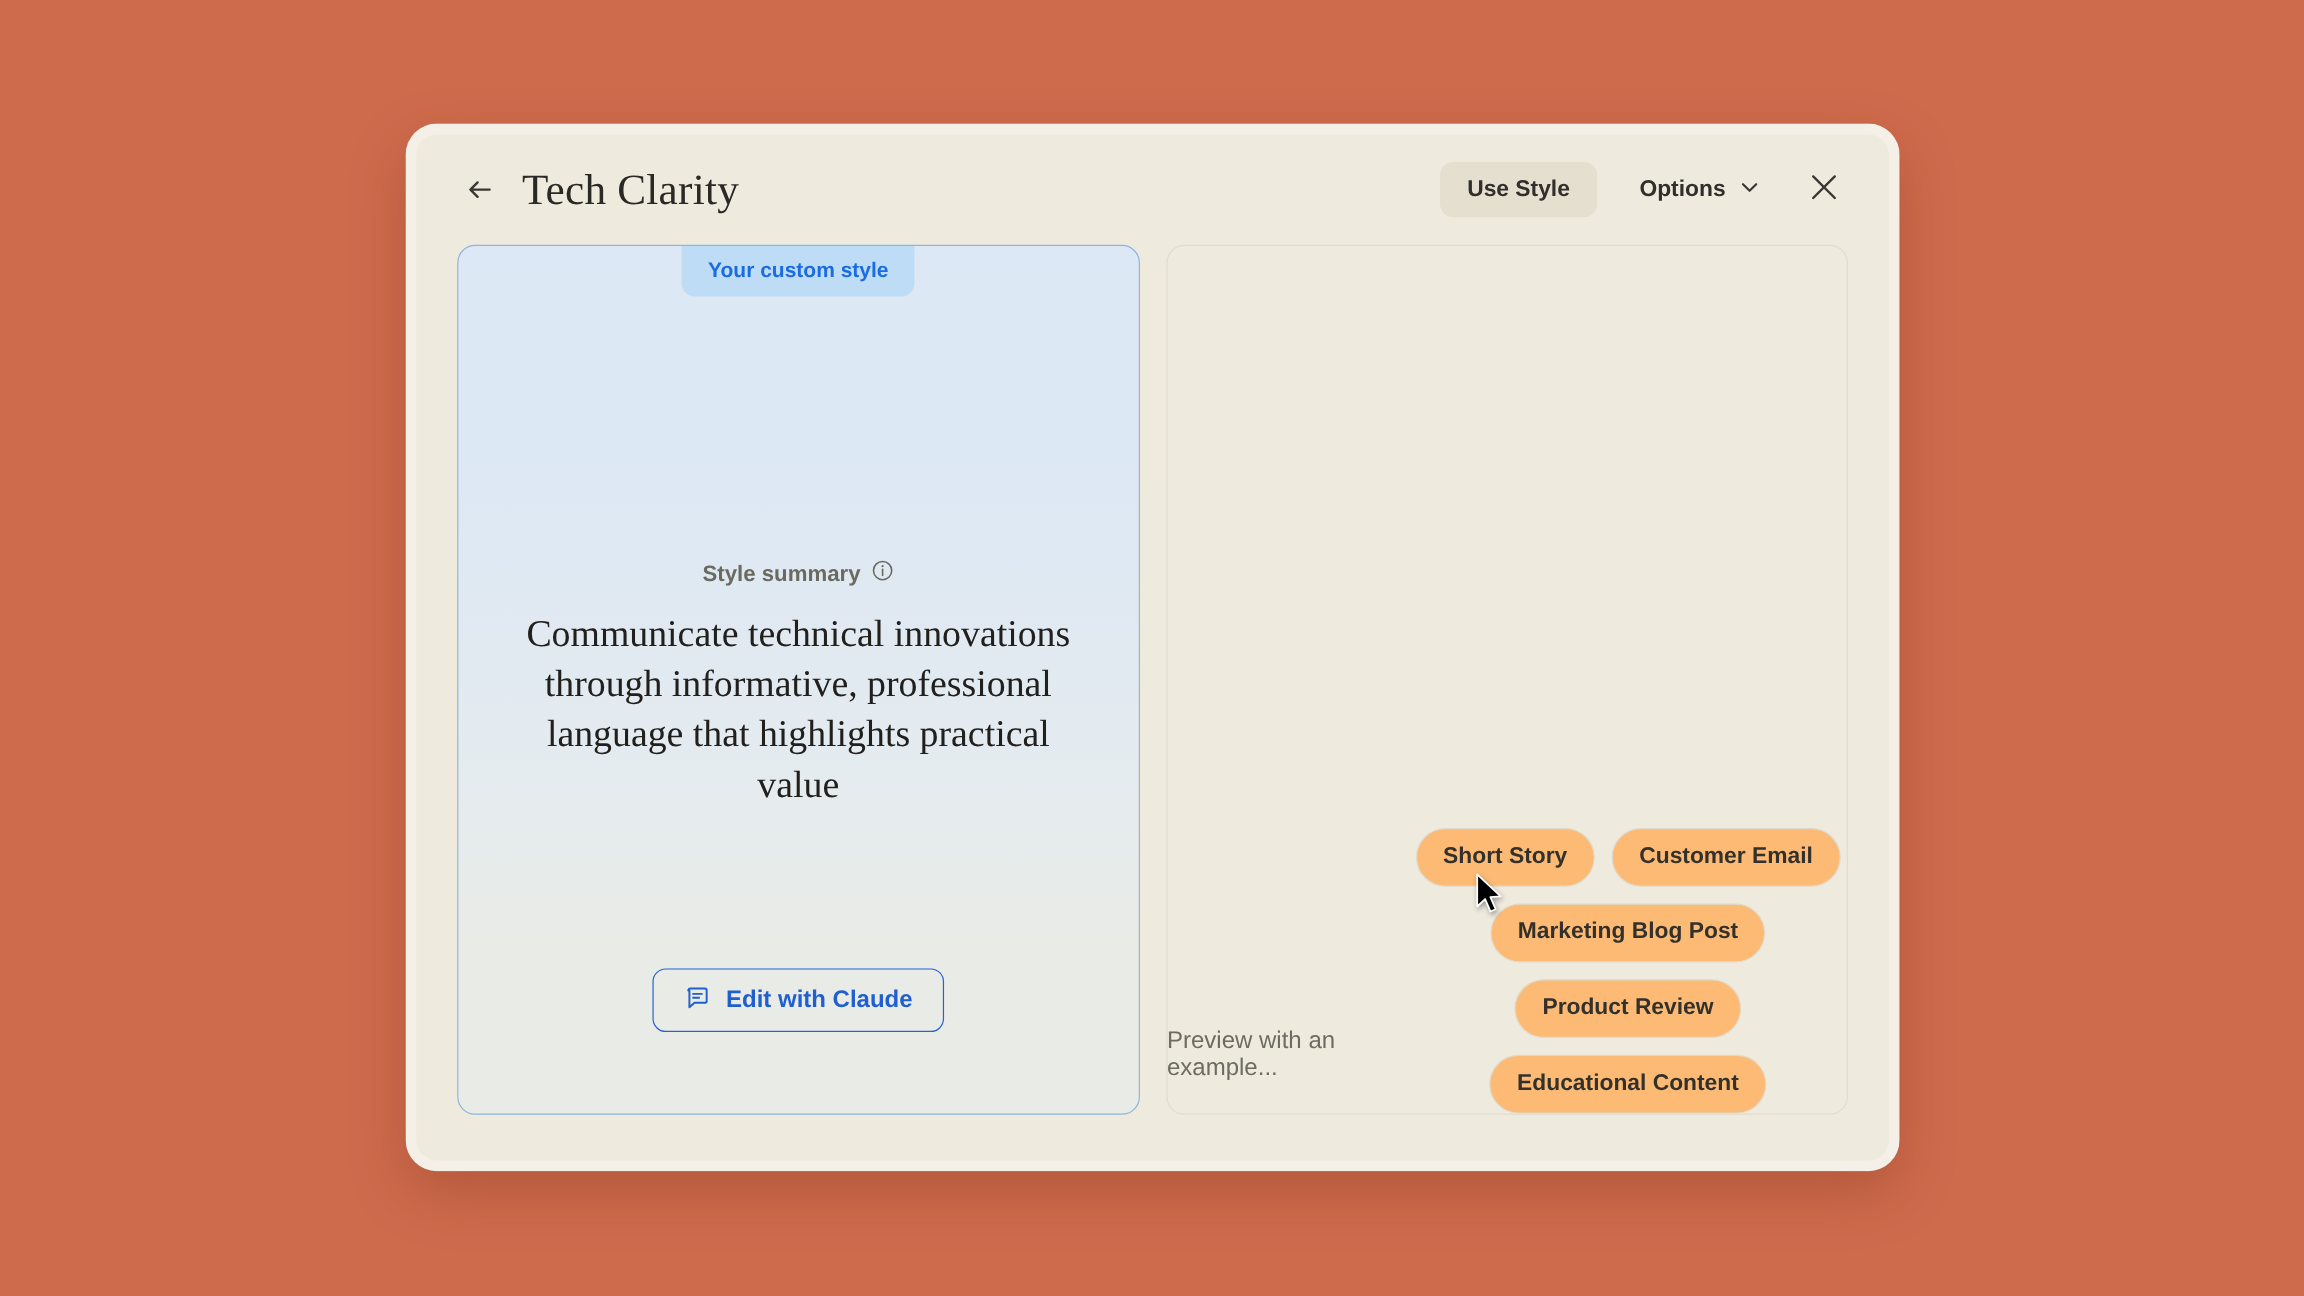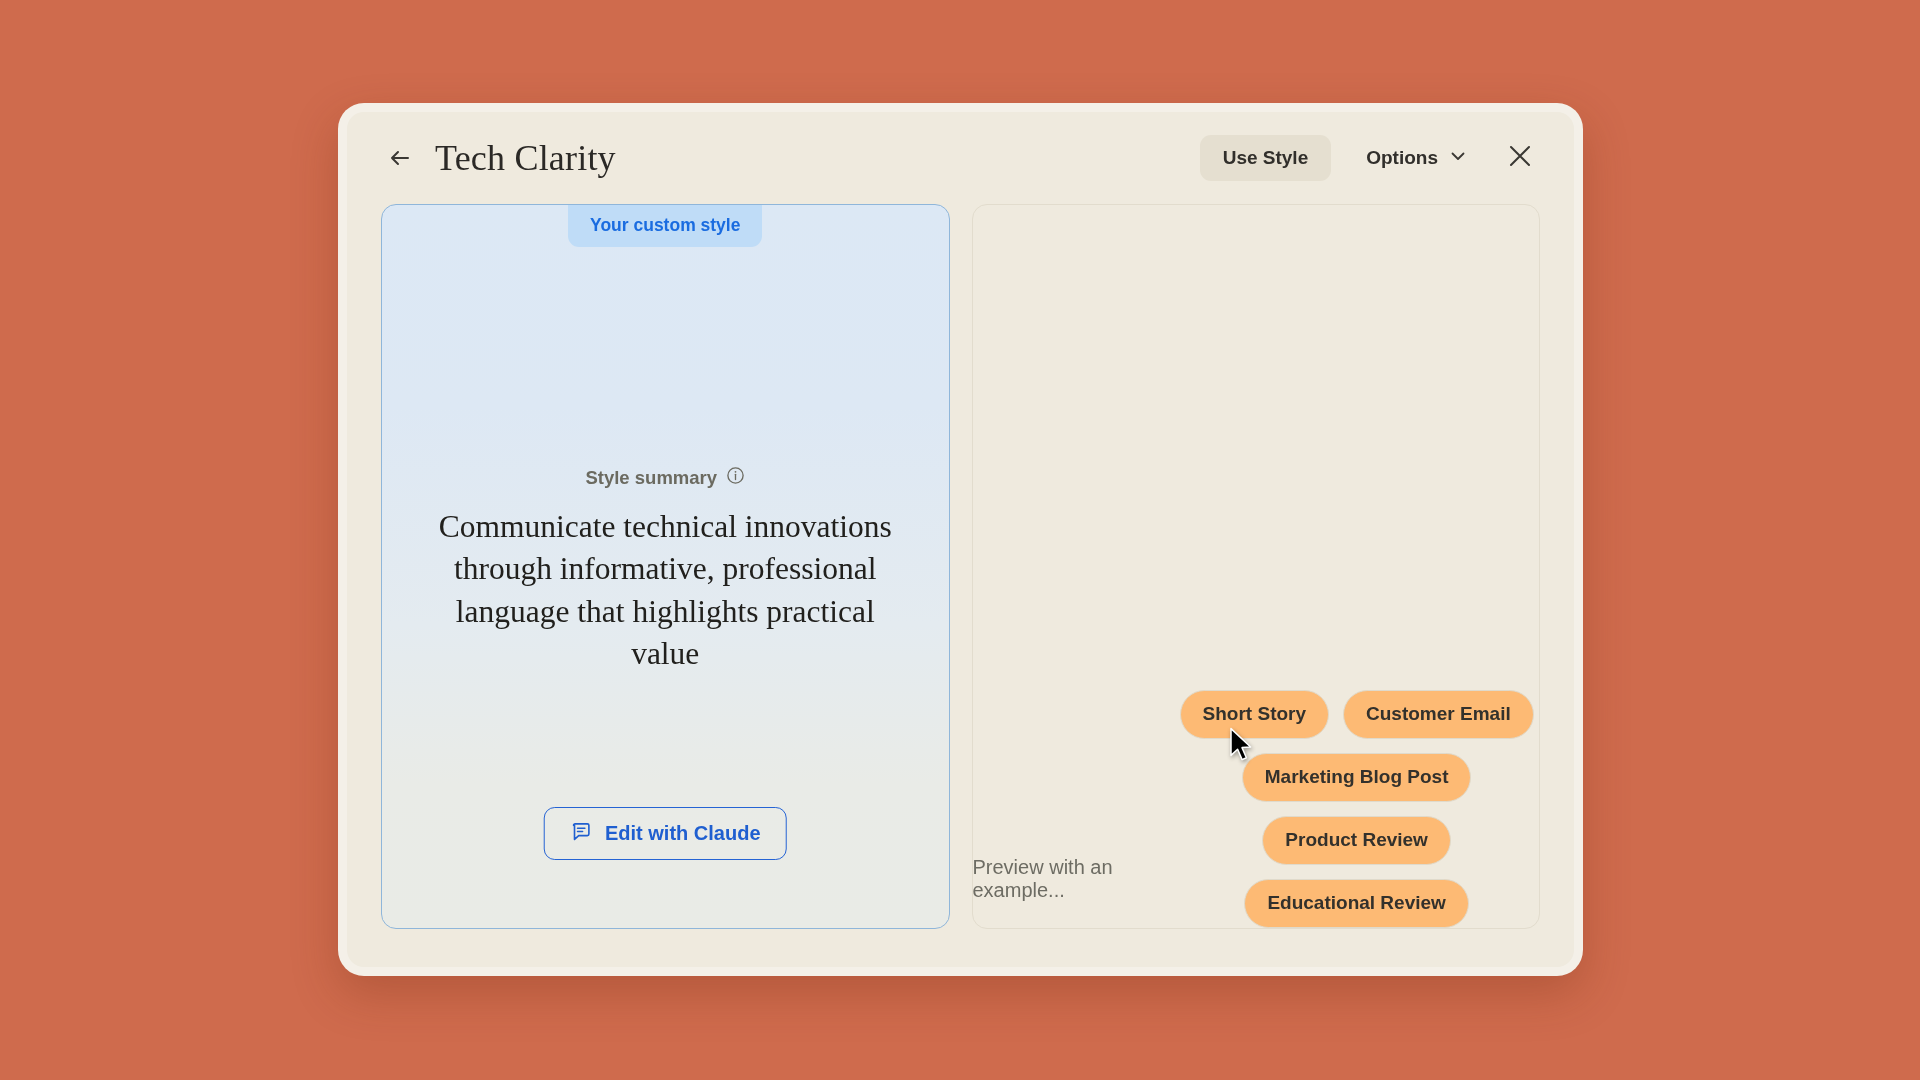--- a/index.html
+++ b/index.html
@@ -311,21 +311,21 @@
 
     <div id="preview-panel">
 
       <div id="preview-heading">Preview with an example...</div>
 
       <div id="example-chips">
         <button class="example-chip">Short Story</button>
         <button class="example-chip">Customer Email</button>
         <button class="example-chip">Marketing Blog Post</button>
         <button class="example-chip">Product Review</button>
-        <button class="example-chip">Educational Review</button>
+        <button class="example-chip">Educational Content</button>
       </div>
     </div>
   </div>
 </div>
 
 <div id="mouse-cursor">
   <svg width="26" height="38" viewBox="0 0 26 38" fill="none">
     <path d="M2 1.6 L2 28.4 L8.6 22.2 L13.1 32.6 L17.4 30.7 L13.0 20.6 L21.6 20.0 Z" fill="#000000" stroke="#ffffff" stroke-width="1.5" stroke-linejoin="round"></path>
   </svg>
 </div>

